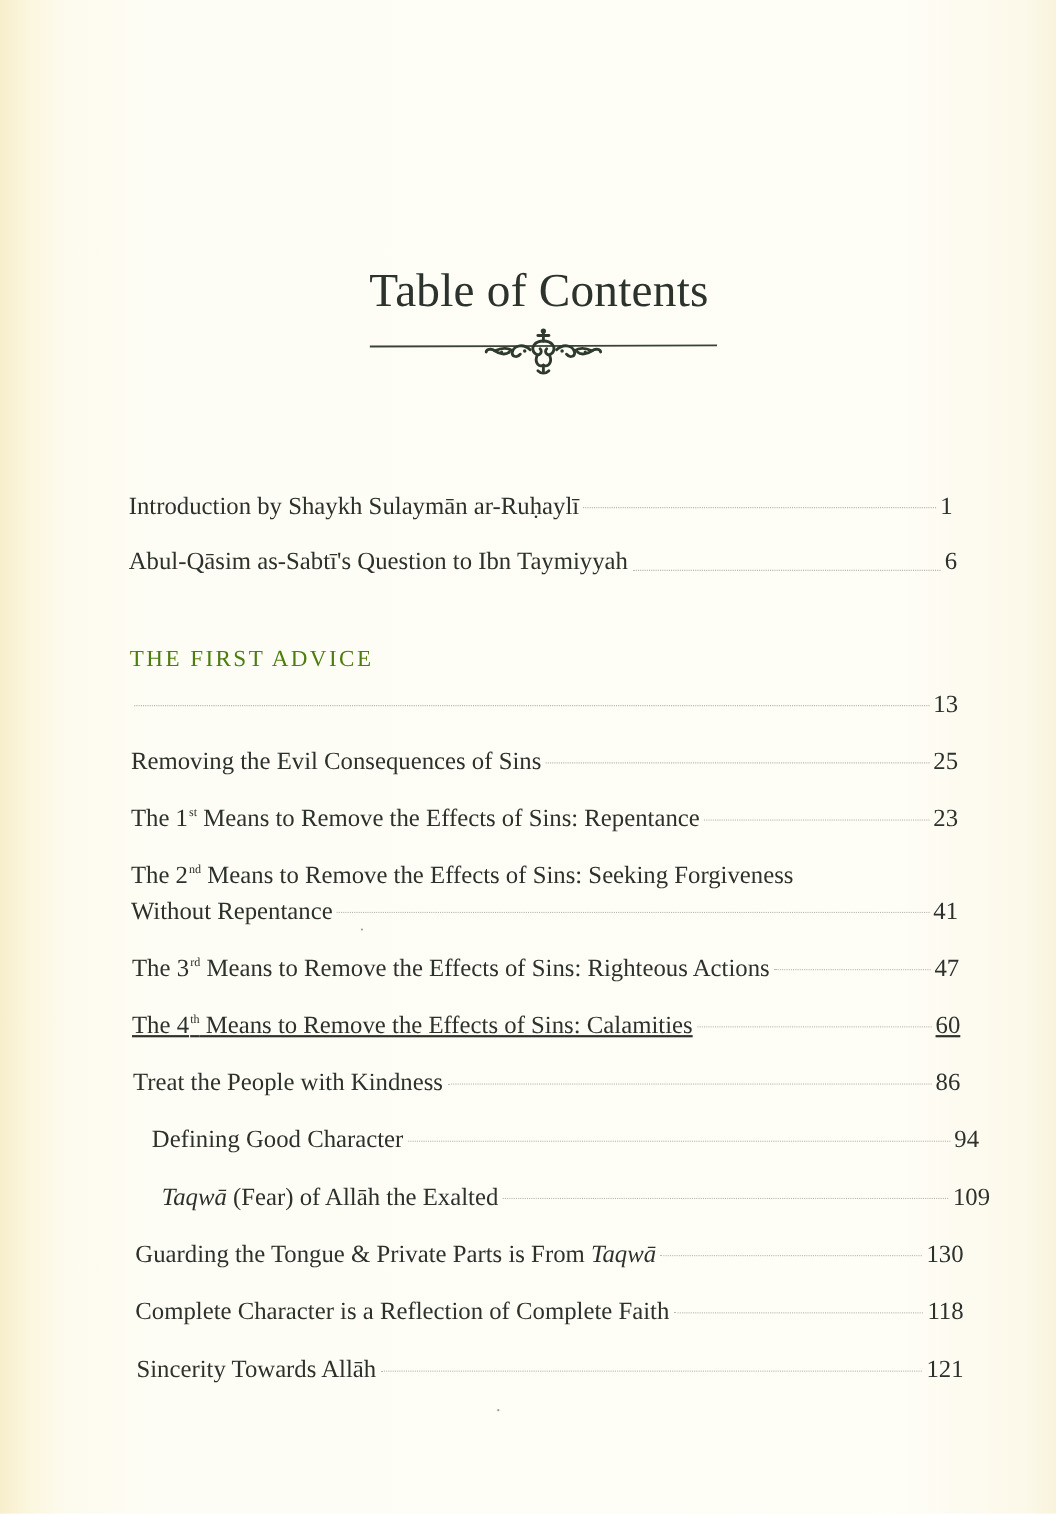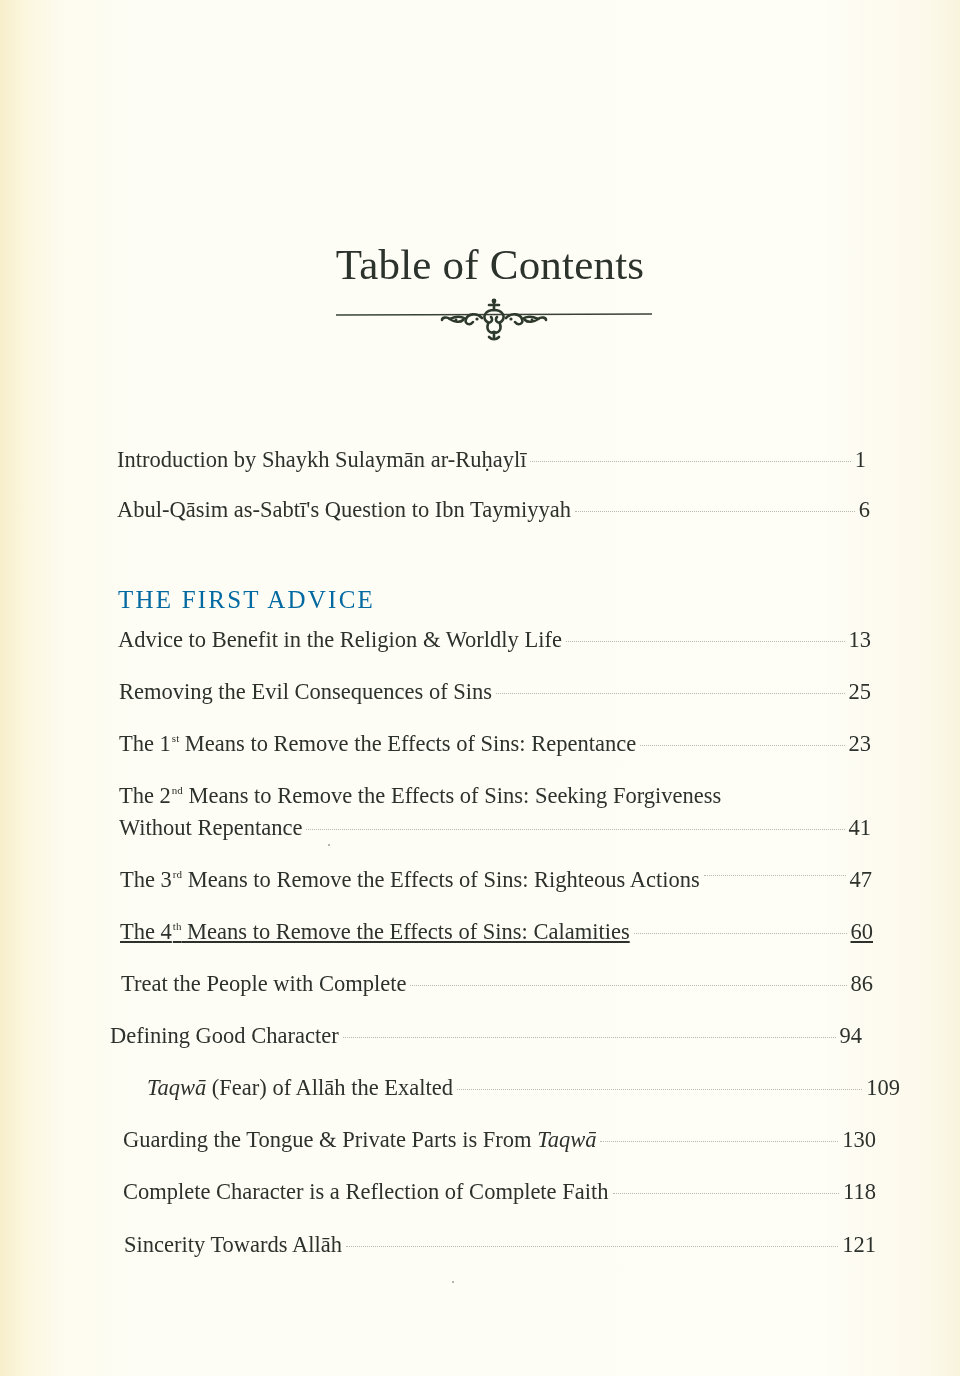--- a/index.html
+++ b/index.html
@@ -85,23 +85,23 @@
       font-size: 11px;
       vertical-align: 9px;
       line-height: 0;
       margin-left: 1px;
     }
     em { font-style: italic; }
     .section-heading {
       position: absolute;
       top: 586px;
       left: 118px;
-      font-size: 25px;
+      font-size: 21px;
       letter-spacing: 2.2px;
-      color: #0369a1;
+      color: #4d7c0f;
       font-weight: normal;
       margin: 0;
     }
     .speck {
       position: absolute;
       width: 2px; height: 2px;
       border-radius: 50%;
       background: #9a9a92;
     }
   </style>
@@ -139,30 +139,29 @@
   </svg>
 
   <div class="toc">
 
     <div class="entry" style="top:446px; left:117px; width:749px;">
       <span class="label">Introduction by Shaykh Sulaymān ar-Ruḥaylī</span>
       <span class="leader"></span>
       <span class="page-num">1</span>
     </div>
 
-    <div class="entry" style="top:496px; left:117px; width:753px;">
+    <div class="entry" style="top:496px; left:117px; width:753px;align-items:flex-end;">
       <span class="label">Abul-Qāsim as-Sabtī's Question to Ibn Taymiyyah</span>
       <span class="leader"></span>
       <span class="page-num">6</span>
     </div>
 
     <h2 class="section-heading">THE FIRST ADVICE</h2>
 
     <div class="entry" style="top:626px; left:118px; width:753px;">
-      <span class="label">Advice to Benefit in the Religion &amp; Worldly Life</span>
       <span class="leader"></span>
       <span class="page-num">13</span>
     </div>
 
     <div class="entry" style="top:678px; left:119px; width:752px;">
       <span class="label">Removing the Evil Consequences of Sins</span>
       <span class="leader"></span>
       <span class="page-num">25</span>
     </div>
 
@@ -174,39 +173,39 @@
 
     <div class="entry two-line" style="top:782px; left:119px; width:752px;">
       <span class="line1"><span>The 2</span><sup>nd</sup><span> Means to Remove the Effects of Sins: Seeking Forgiveness</span></span>
       <span class="line2">
         <span class="label">Without Repentance</span>
         <span class="leader"></span>
         <span class="page-num">41</span>
       </span>
     </div>
 
-    <div class="entry" style="top:866px; left:120px; width:752px;align-items:center;">
+    <div class="entry" style="top:866px; left:120px; width:752px;">
       <span class="label"><span>The 3</span><sup>rd</sup><span> Means to Remove the Effects of Sins: Righteous Actions</span></span>
       <span class="leader"></span>
       <span class="page-num">47</span>
     </div>
 
     <div class="entry" style="top:918px; left:120px; width:753px;text-decoration:underline;">
       <span class="label"><span>The 4</span><sup>th</sup><span> Means to Remove the Effects of Sins: Calamities</span></span>
       <span class="leader"></span>
       <span class="page-num">60</span>
     </div>
 
     <div class="entry" style="top:970px; left:121px; width:752px;">
-      <span class="label">Treat the People with Complete</span>
+      <span class="label">Treat the People with Kindness</span>
       <span class="leader"></span>
       <span class="page-num">86</span>
     </div>
 
-    <div class="entry" style="top:1022px; left:110px; width:752px;">
+    <div class="entry" style="top:1022px; left:138px; width:752px;">
       <span class="label">Defining Good Character</span>
       <span class="leader"></span>
       <span class="page-num">94</span>
     </div>
 
     <div class="entry" style="top:1074px; left:122px; width:753px;margin-left:25px;">
       <span class="label"><em>Taqwā</em><span> (Fear) of Allāh the Exalted</span></span>
       <span class="leader"></span>
       <span class="page-num">109</span>
     </div>

